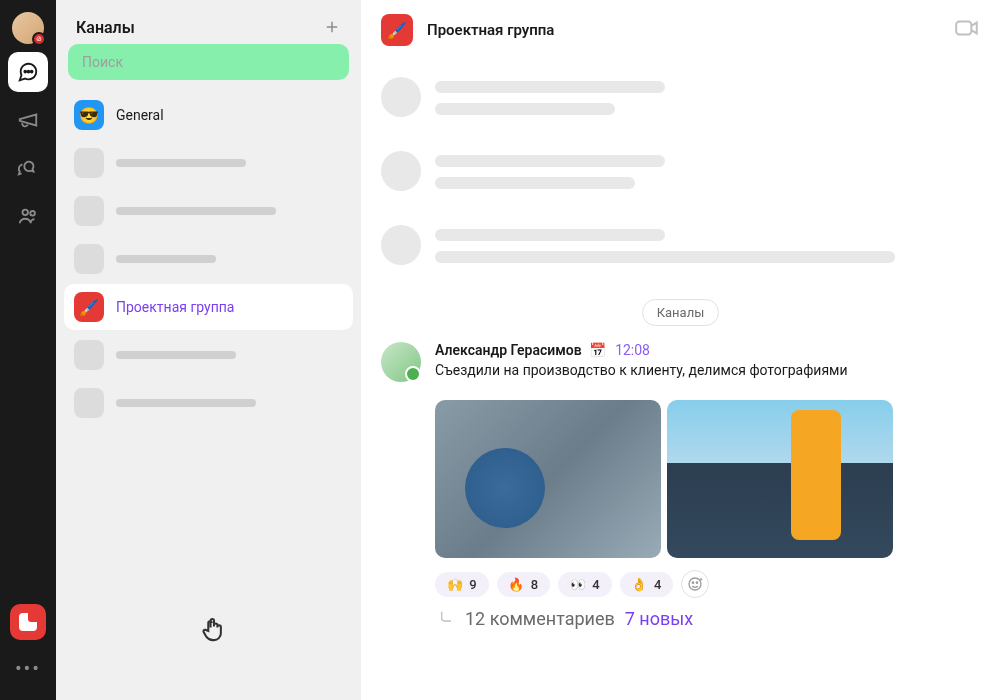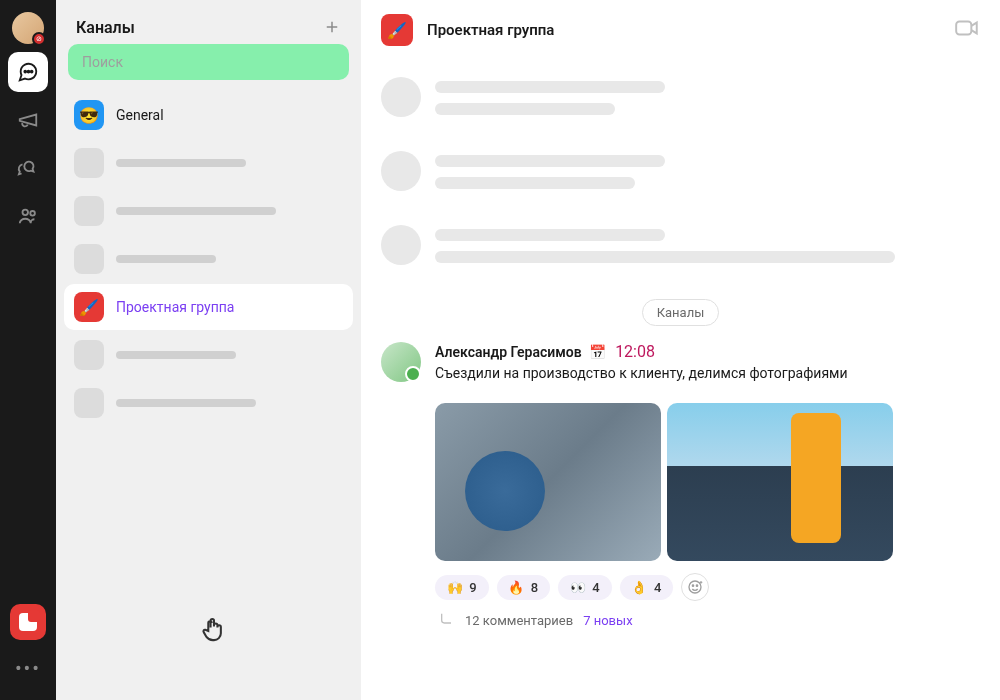--- a/index.html
+++ b/index.html
@@ -58,33 +58,33 @@
     .date-divider { display: flex; justify-content: center; margin: 4px 0 16px; }
     .date-pill { padding: 5px 14px; border: 1px solid #e0e0e0; border-radius: 16px; font-size: 13px; color: #6a6a6a; }
     
     .message { display: flex; gap: 14px; margin-bottom: 12px; }
     .msg-avatar { width: 40px; height: 40px; border-radius: 50%; background: linear-gradient(135deg, #c8e6c9, #81c784); position: relative; flex-shrink: 0; }
     .msg-avatar::after { content: ''; position: absolute; bottom: 0; right: 0; width: 12px; height: 12px; background: #4caf50; border: 2px solid #fff; border-radius: 50%; }
     .msg-body { flex: 1; }
     .msg-header { display: flex; align-items: center; gap: 8px; margin-bottom: 4px; }
     .msg-author { font-size: 14px; font-weight: 600; color: #1a1a1a; }
     .msg-badge { font-size: 14px; }
-    .msg-time { font-size: 16px; color: #be185d; }
+    .msg-time { font-size: 14px; color: #8b5cf6; }
     .msg-text { font-size: 14px; color: #1a1a1a; margin-bottom: 22px; }
     .msg-images { display: flex; gap: 6px; margin-bottom: 12px; }
     .msg-image { width: 226px; height: 158px; border-radius: 10px; overflow: hidden; cursor: pointer; }
     .img1 { background: linear-gradient(135deg, #8a9ba8 0%, #6b7c8a 50%, #9aabb8 100%); position: relative; }
     .img1::before { content: ''; position: absolute; left: 30px; bottom: 30px; width: 80px; height: 80px; background: radial-gradient(circle, #3a6b9a, #2a5b8a); border-radius: 50%; }
     .img2 { background: linear-gradient(180deg, #87ceeb 0%, #b0d8ed 40%, #2c3e50 40%, #34495e 100%); position: relative; }
     .img2::before { content: ''; position: absolute; left: 55%; top: 10px; width: 50px; height: 130px; background: #f5a623; border-radius: 8px; }
     .reactions { display: flex; gap: 8px; align-items: center; margin-bottom: 10px; }
     .reaction { display: flex; align-items: center; gap: 6px; padding: 5px 12px; background: #f3f0fa; border-radius: 16px; font-size: 13px; cursor: pointer; }
     .reaction-count { font-weight: 500; color: #333; }
     .add-reaction { width: 28px; height: 28px; border: 1px solid #e0e0e0; border-radius: 50%; display: flex; align-items: center; justify-content: center; cursor: pointer; color: #9e9e9e; font-size: 14px; }
-    .comments-row { display: flex; align-items: center; gap: 10px; font-size: 13px; padding-left: 4px; }
+    .comments-row { display: flex; align-items: center; gap: 10px; font-size: 18px; padding-left: 4px; }
     .thread-icon { color: #c0c0c0; }
     .comments-count { color: #6a6a6a; }
     .new-comments { color: #7b3ff2; }
     
     .composer { border-top: 1px solid #eee; padding: 14px 20px; }
     .composer-input { width: 100%; border: none; font-size: 14px; color: #333; padding: 6px 0; outline: none; }
     .composer-input::placeholder { color: #b0b0b0; }
     .composer-toolbar { display: flex; align-items: center; gap: 16px; margin-top: 10px; }
     .composer-btn { cursor: pointer; color: #9e9e9e; display: flex; align-items: center; }
     .composer-btn svg { width: 18px; height: 18px; }

